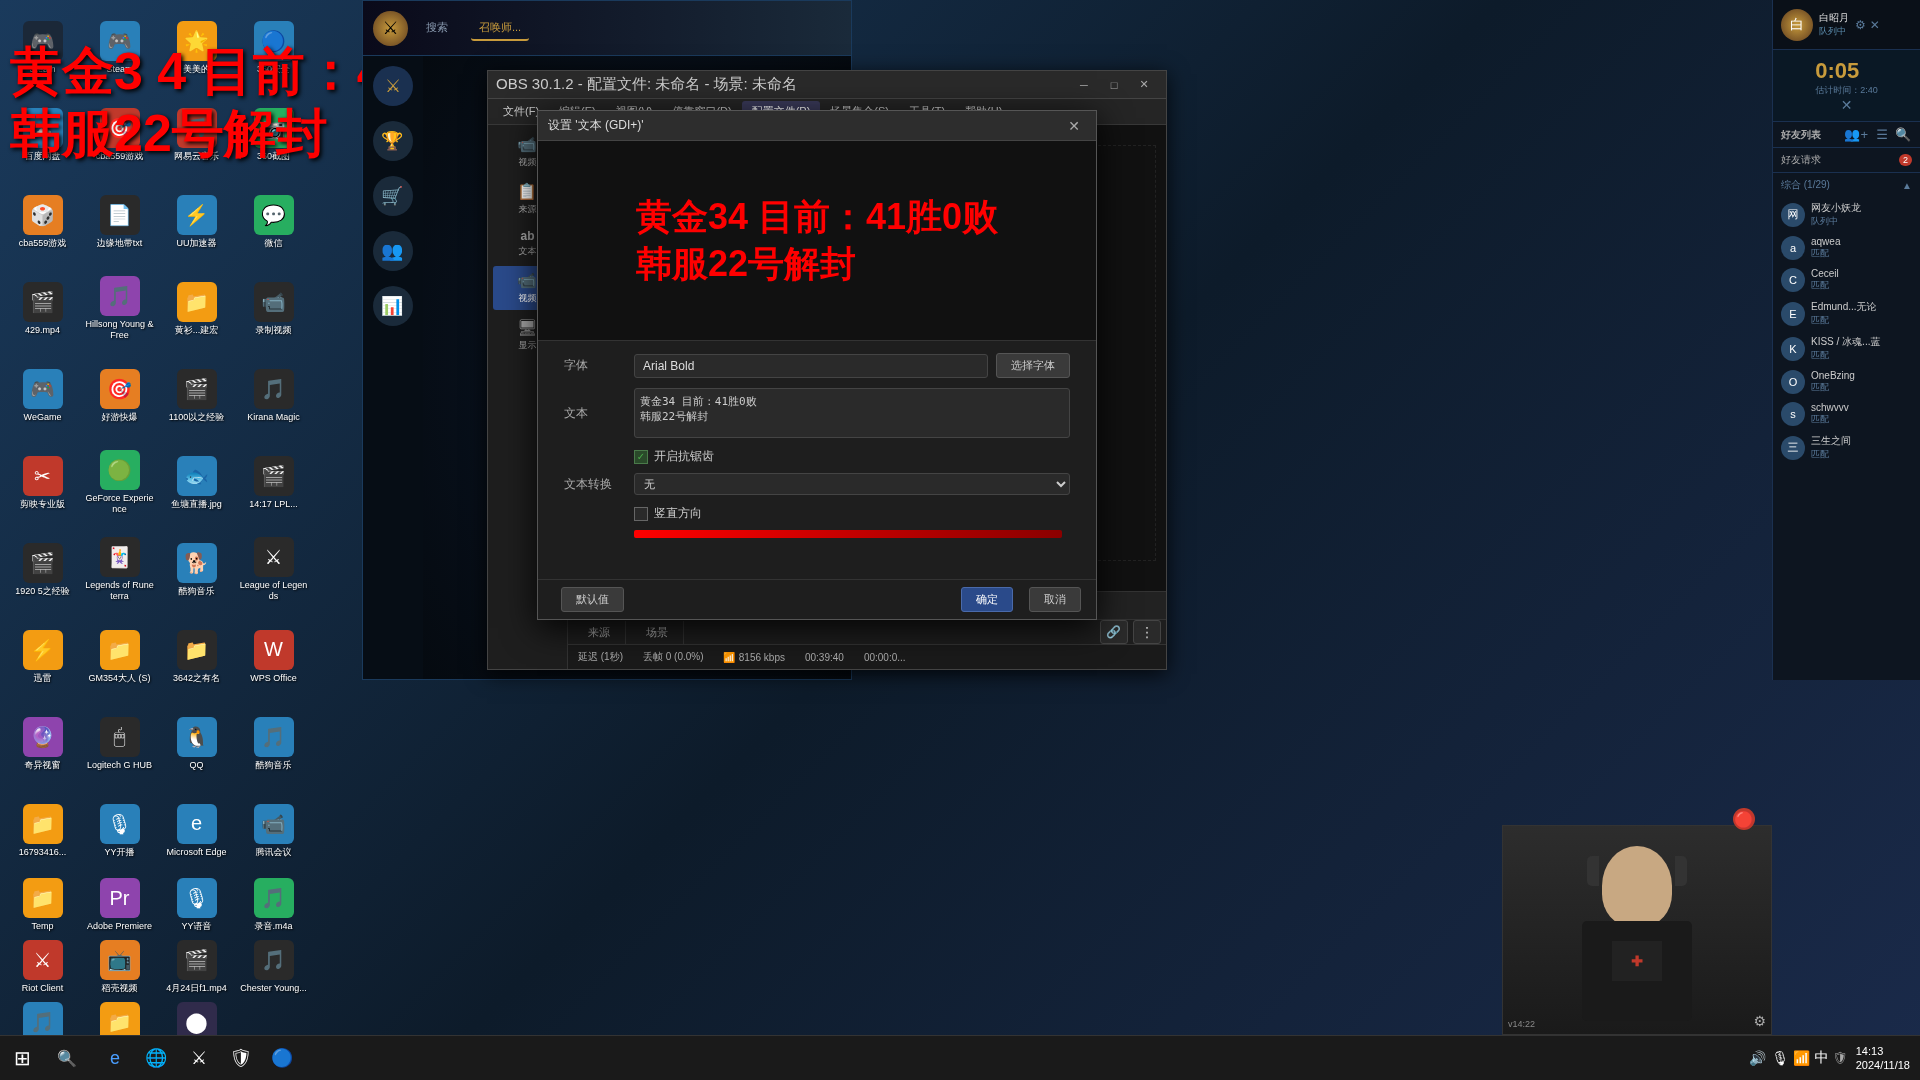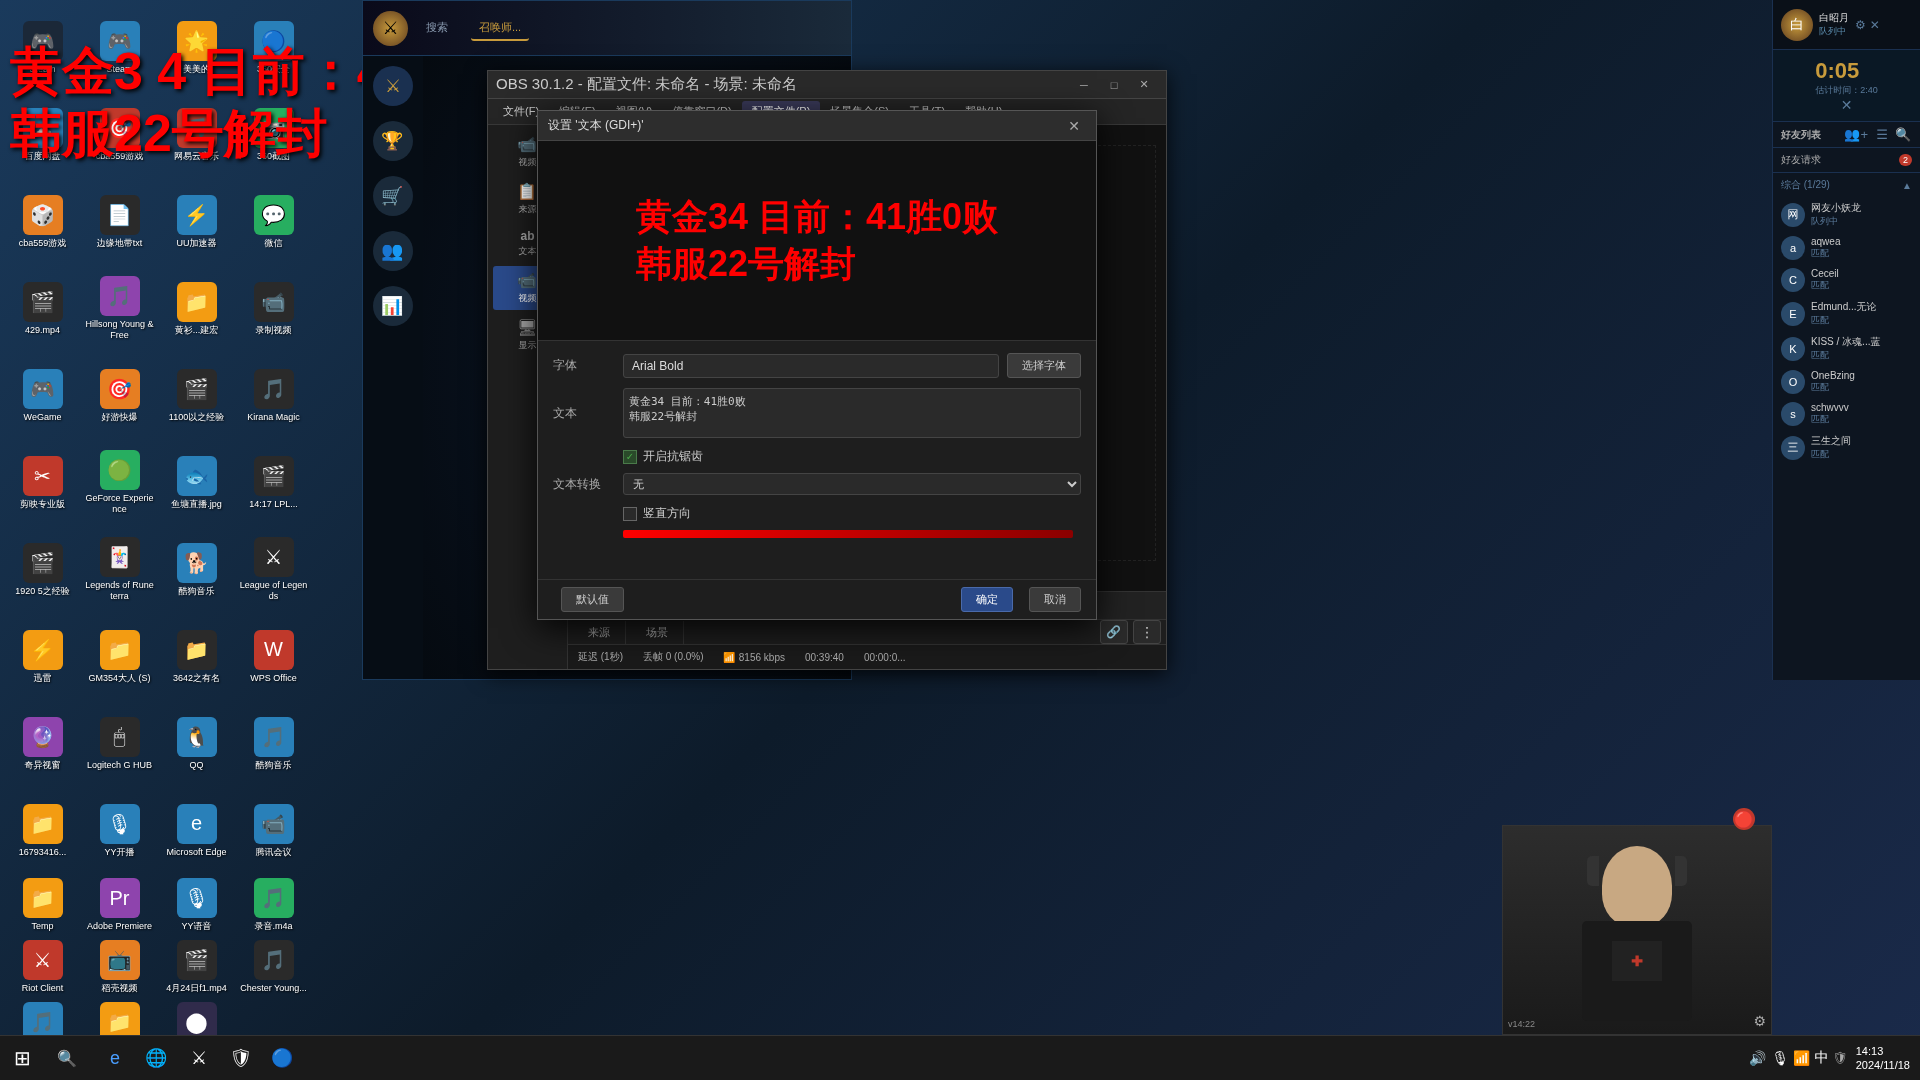--- a/index.html
+++ b/index.html
@@ -416,21 +416,21 @@
 
     .dialog-preview-text {
       color: red;
       font-size: 36px;
       font-weight: bold;
       line-height: 1.3;
       text-align: left;
     }
 
     .dialog-form {
-      padding: 12px 15px;
+      padding: 12px 26px;
     }
 
     .dialog-row {
       display: flex;
       align-items: center;
       margin-bottom: 10px;
     }
 
     .dialog-label {
       width: 70px;

